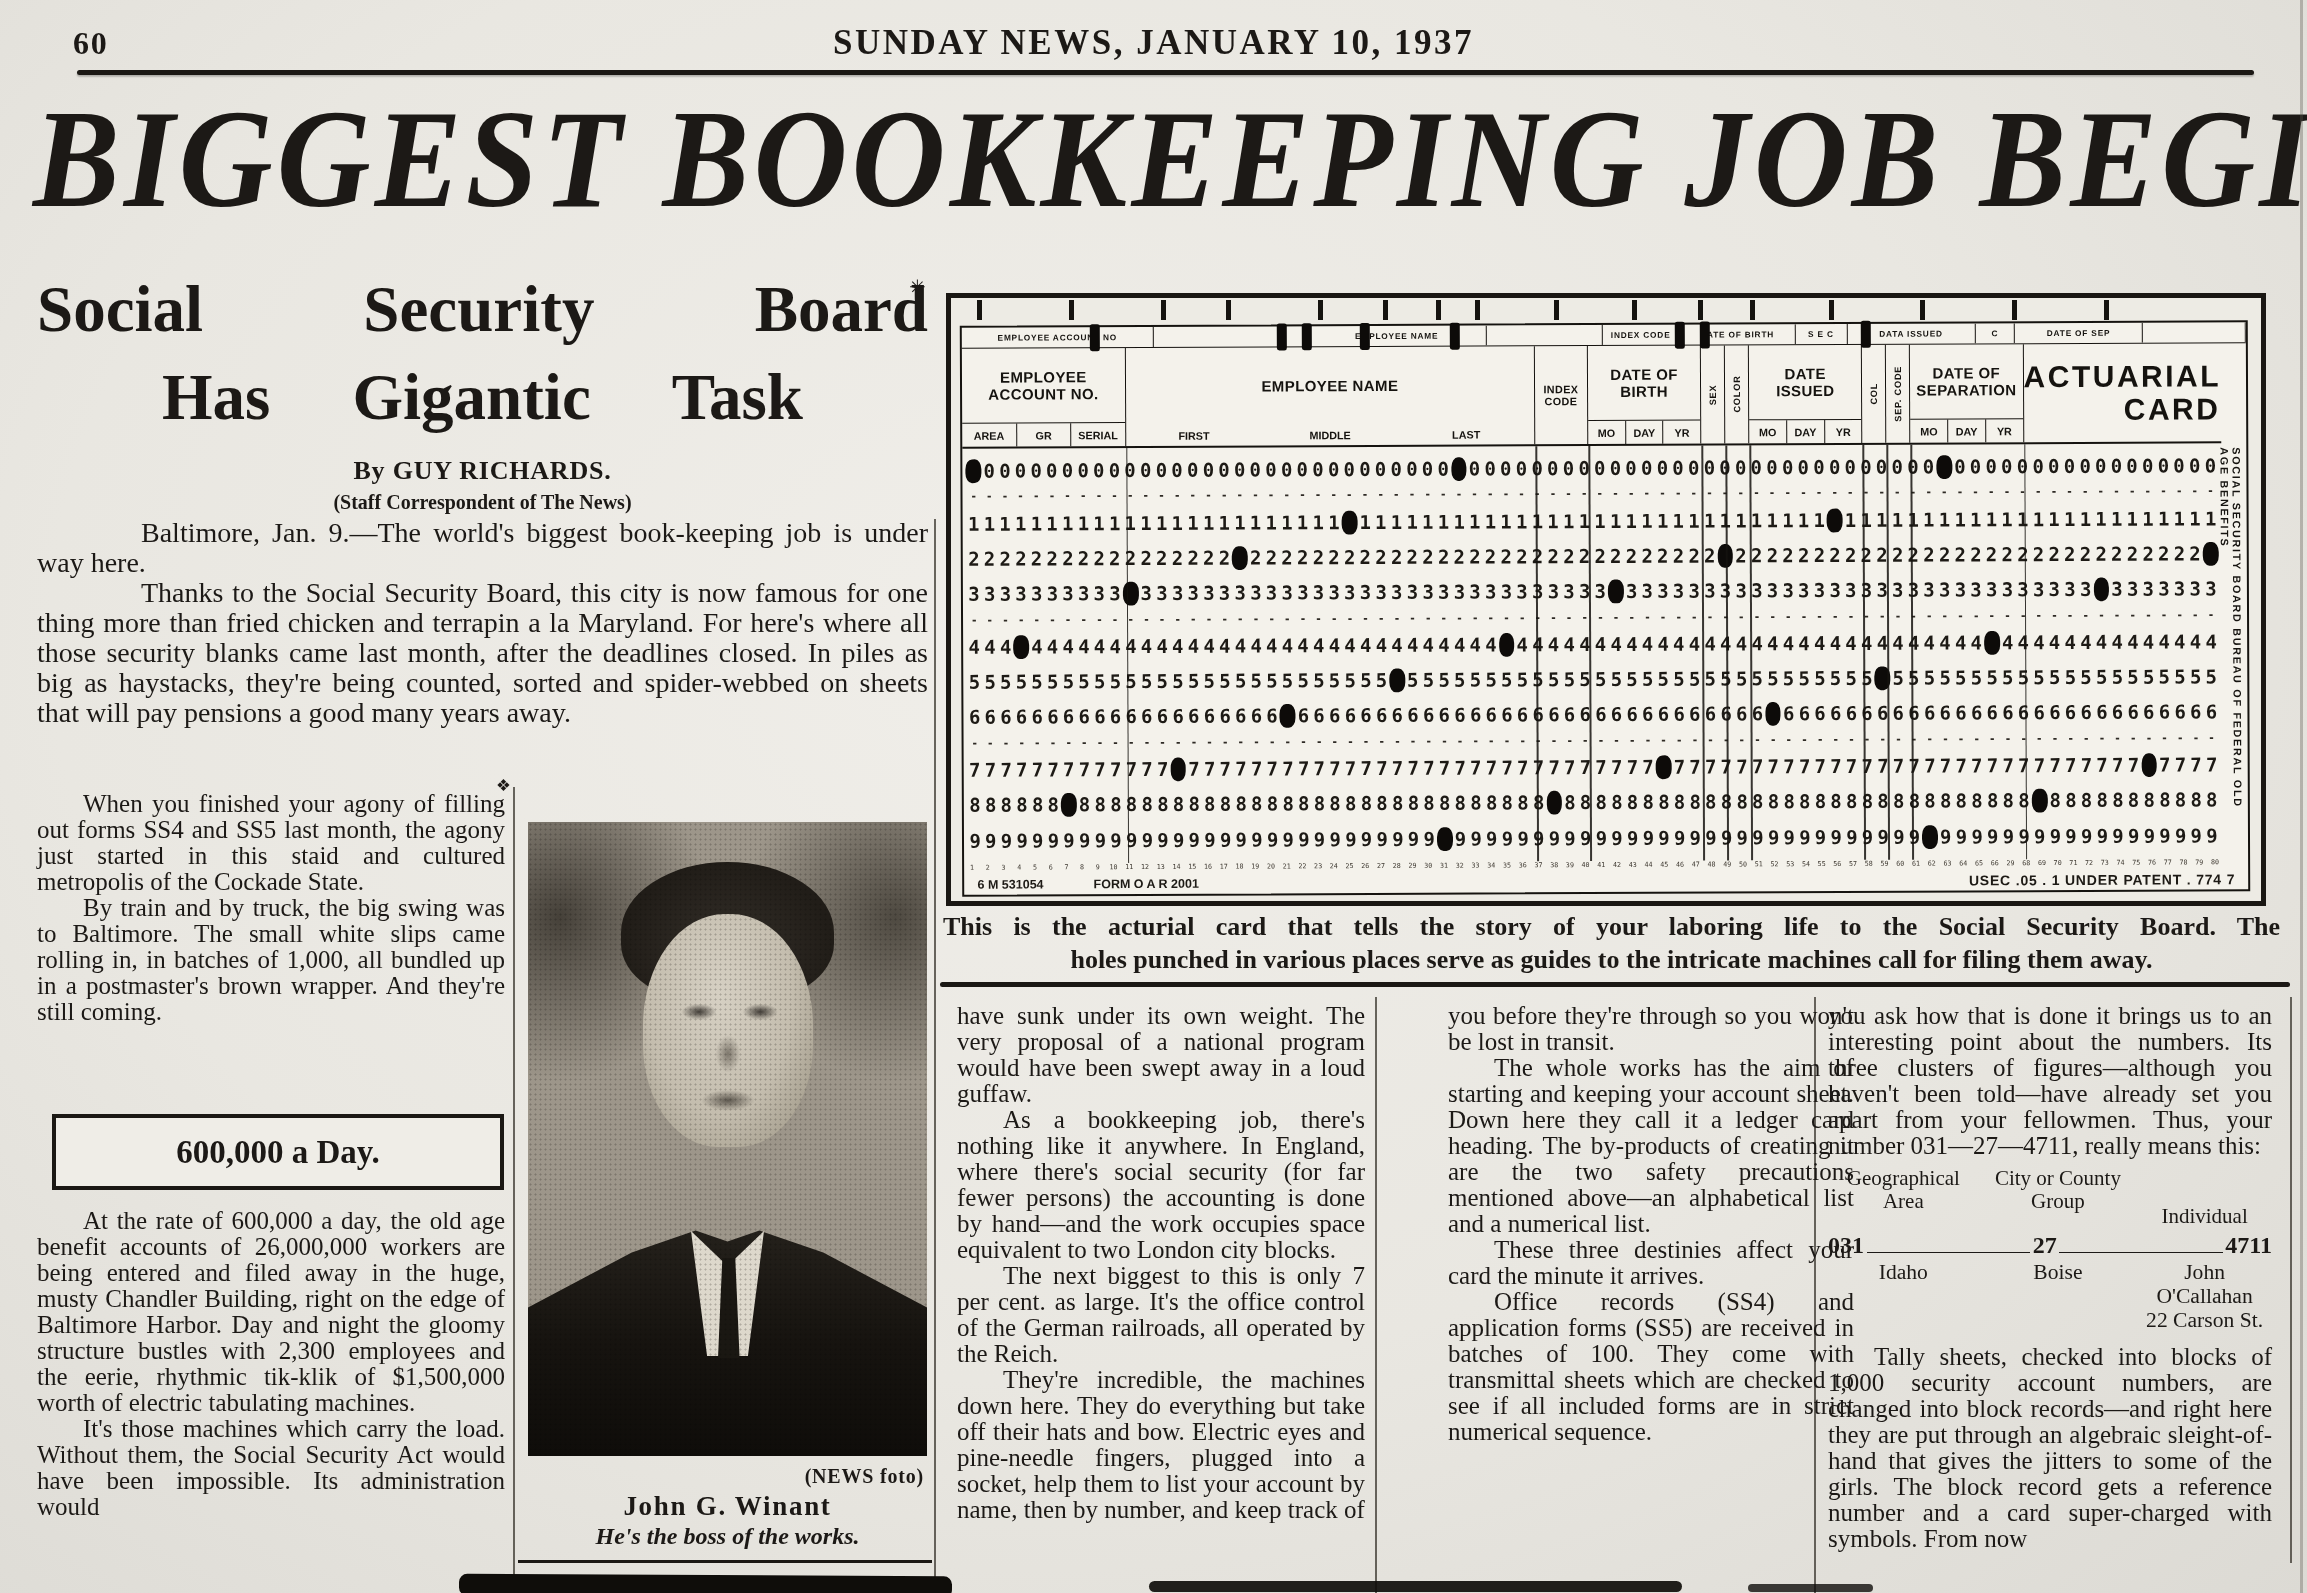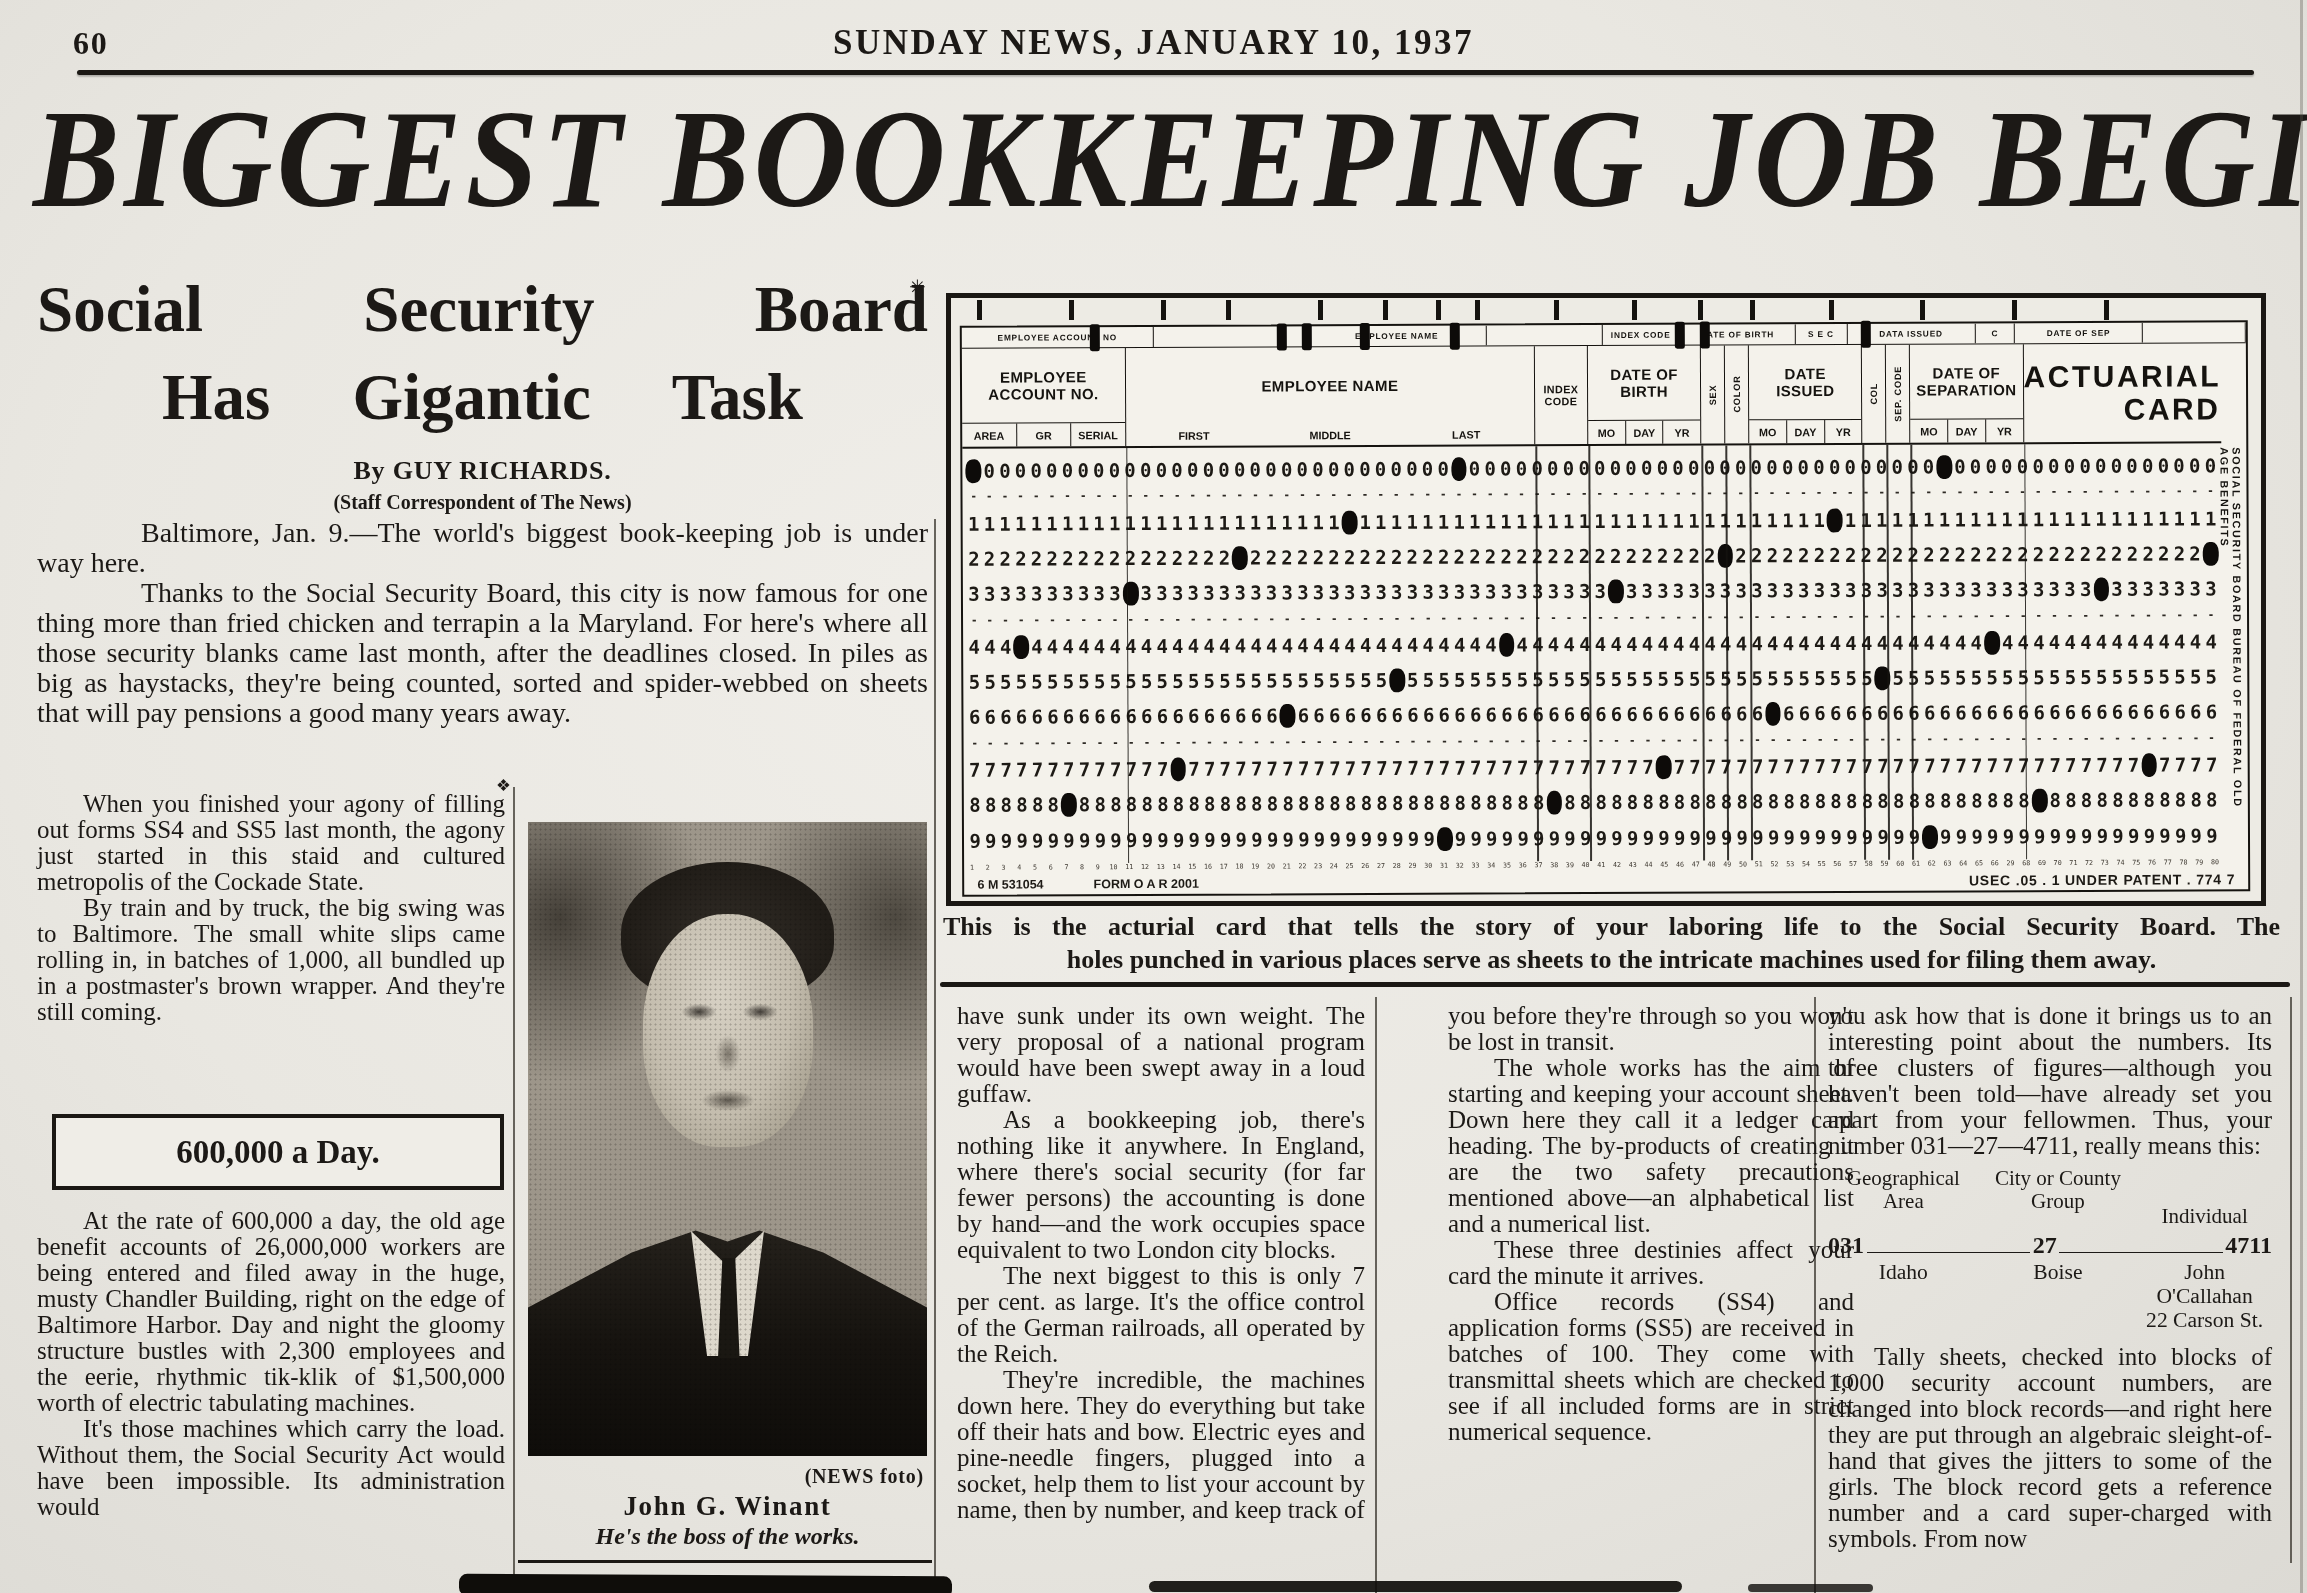--- a/index.html
+++ b/index.html
@@ -1505,21 +1505,21 @@
         <div class="card-blob" style="left: 31%; top: -3.3px; width: 10px; height: 27px;"></div>
         <div class="card-blob" style="left: 38%; top: -3.3px; width: 10px; height: 27px;"></div>
         <div class="card-blob" style="left: 55.5%; top: -3.3px; width: 10px; height: 27px;"></div>
         <div class="card-blob" style="left: 57.5%; top: -3.3px; width: 10px; height: 27px;"></div>
         <div class="card-blob" style="left: 70%; top: -3.3px; width: 10px; height: 27px;"></div>
       </div>
   </div>
 
   <div class="abs card-caption">
     <div class="cap1">This is the acturial card that tells the story of your laboring life to the Social Security Board.  The</div>
-    <div class="cap2">holes punched in various places serve as sheets to the intricate machines used for filing them away.</div>
+    <div class="cap2">holes punched in various places serve as guides to the intricate machines call for filing them away.</div>
   </div>
   <div class="abs caption-rule"></div>
 
   <div class="abs bcol bcol1">
       <p class="par noindent">have sunk under its own weight. The very proposal of a national program would have been swept away in a loud guffaw.</p>
       <p class="par">As a bookkeeping job, there's nothing like it anywhere. In England, where there's social security (for far fewer persons) the accounting is done by hand—and the work occupies space equivalent to two London city blocks.</p>
       <p class="par">The next biggest to this is only 7 per cent. as large. It's the office control of the German railroads, all operated by the Reich.</p>
       <p class="par">They're incredible, the machines down here. They do everything but take off their hats and bow. Electric eyes and pine-needle fingers, plugged into a socket, help them to list your account by name, then by number, and keep track of</p>
     </div>
   <div class="abs bcol bcol2">

